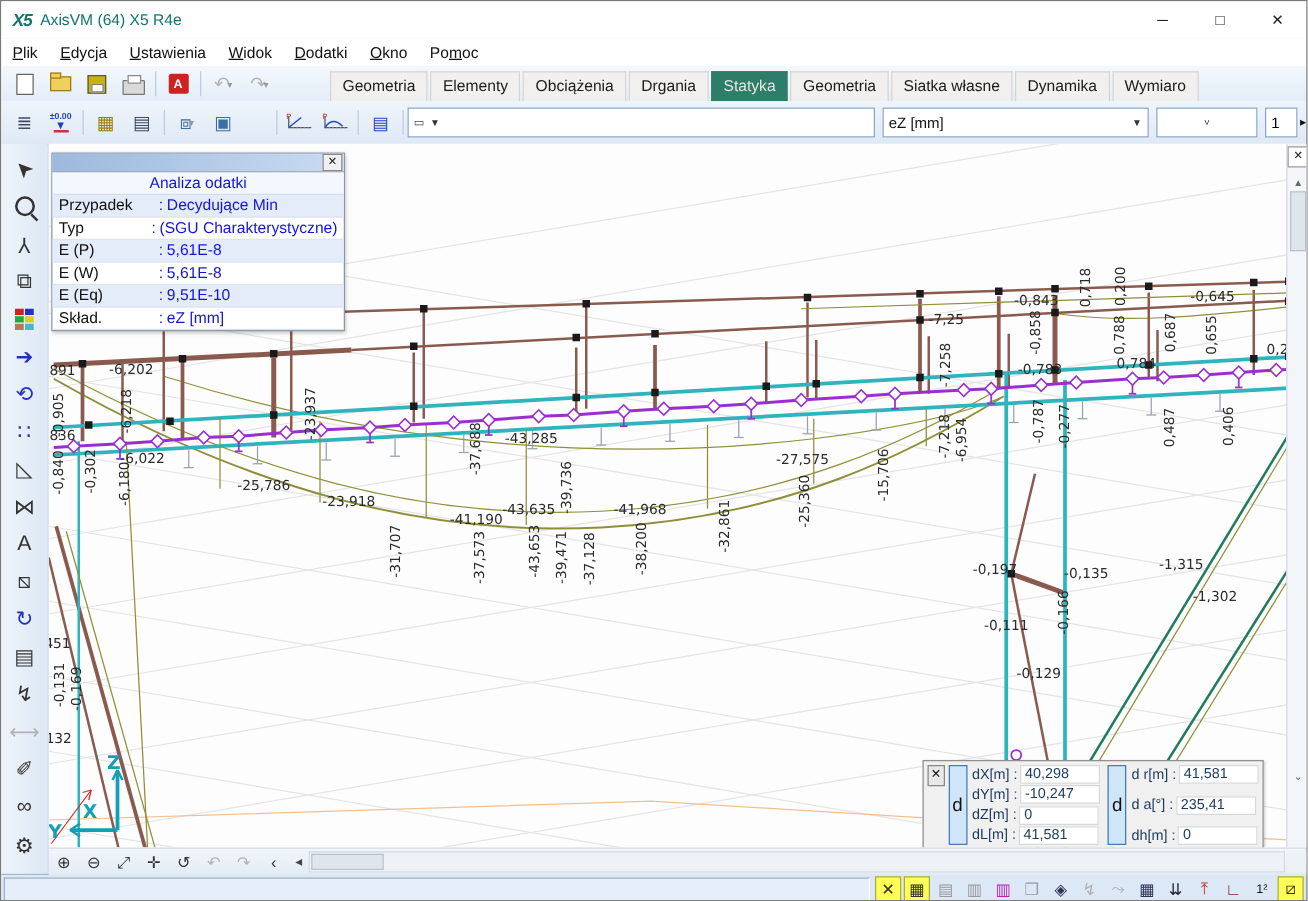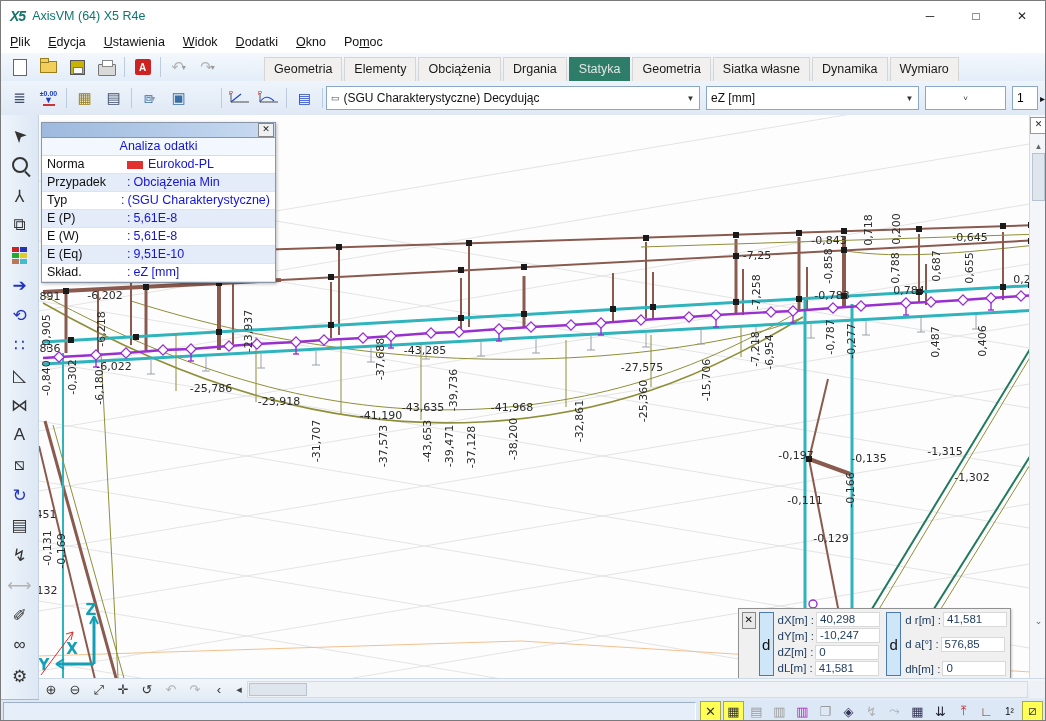--- a/index.html
+++ b/index.html
@@ -206,21 +206,20 @@
         <path d="M4,4 L4,13 L22,13" stroke="#555" fill="none" stroke-width="1"></path>
         <path d="M4,13 L22,13" stroke="#888" fill="none" stroke-dasharray="1,2"></path>
         <path d="M4,13 Q10,4 18,12" stroke="#2244cc" fill="none" stroke-width="1.2"></path>
       </svg>
     </span>
     <span class="tb-sep"></span>
     <span class="tb-icon" style="color:#2244cc;font-size:14px;">▤</span>
     <span class="tb-sep"></span>
     <div class="combo" style="width:372px;">
       <span class="cico">▭</span>
-      <span class="ctext">(SGU Charakterystyczne) Decydując</span>
       <span class="cbtn">▼</span>
     </div>
     <div class="combo" style="width:211px;">
       <span class="ctext">eZ [mm]</span>
       <span class="cbtn">▼</span>
     </div>
     <div class="combo" style="width:79px;flex-direction:column;">
       <span class="ctext">Wykres</span>
       <span class="cbtn">˅</span>
     </div>
@@ -561,29 +560,24 @@
       <text x="71" y="653" font-size="15" fill="#14a0b4" font-family="&quot;DejaVu Sans&quot;,sans-serif" font-weight="bold" text-anchor="middle">X</text>
       <text x="43" y="669" font-size="15" fill="#14a0b4" font-family="&quot;DejaVu Sans&quot;,sans-serif" font-weight="bold" text-anchor="middle">Y</text>
     </svg>
 
   <div class="info-panel">
     <div class="ip-title">
       <span class="ip-x">✕</span>
     </div>
     <div class="ip-head">Analiza odatki</div>
     <div id="ip-rows">
-        <div class="ip-row">
-          <span class="ip-label">Norma</span>
-          <span class="ip-flag"></span>
-          <span class="ip-value">Eurokod-PL</span>
-        </div>
         <div class="ip-row alt">
           <span class="ip-label">Przypadek</span>
           <span class="ip-colon">:</span>
-          <span class="ip-value">Obciążenia Min</span>
+          <span class="ip-value">Decydujące Min</span>
         </div>
         <div class="ip-row">
           <span class="ip-label">Typ</span>
           <span class="ip-colon">:</span>
           <span class="ip-value">(SGU Charakterystyczne)</span>
         </div>
         <div class="ip-row alt">
           <span class="ip-label">E (P)</span>
           <span class="ip-colon">:</span>
           <span class="ip-value">5,61E-8</span>
@@ -629,21 +623,21 @@
       </div>
     <span class="cp-gap"></span>
     <span class="cp-d">d</span>
     <div class="cp-rows" id="cp-rows2">
         <div class="cp-row">
           <span>d r[m] :</span>
           <span class="cp-val">41,581</span>
         </div>
         <div class="cp-row">
           <span>d a[°] :</span>
-          <span class="cp-val">576,85</span>
+          <span class="cp-val">235,41</span>
         </div>
         <div class="cp-row">
           <span>dh[m] :</span>
           <span class="cp-val">0</span>
         </div>
       </div>
   </div>
 
   <div class="vscroll">
     <span class="vs-x">✕</span>

